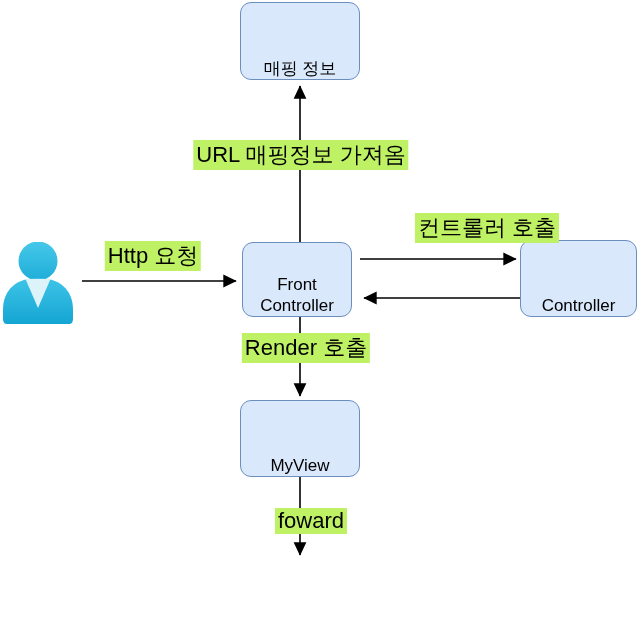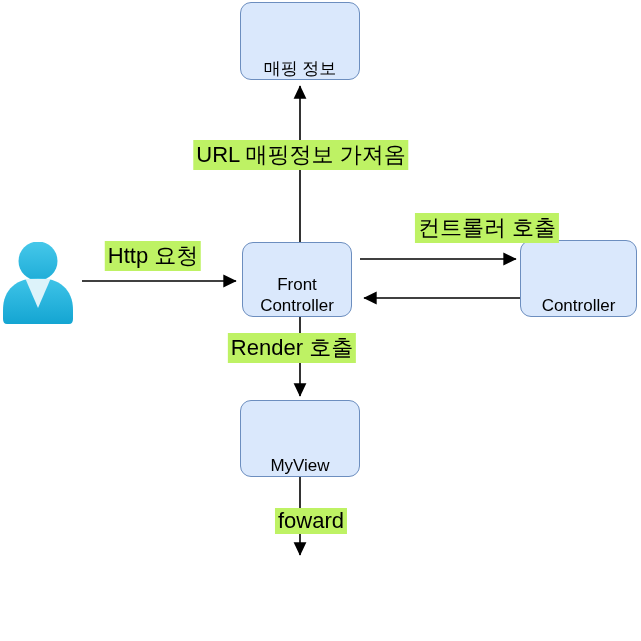--- a/index.html
+++ b/index.html
@@ -36,21 +36,21 @@
   #node-mapping-info   {left:240px; top:2px;   width:120px; height:78px;}
   #node-front-controller{left:242px; top:230px; width:110px; height:75px;margin-top:12px;}
   #node-controller     {left:520px; top:240px; width:117px; height:77px;}
   #node-myview         {left:240px; top:400px; width:120px; height:77px;}
   #node-jsp            {left:240px; top:559px; width:120px; height:79px;}
 
   #label-http-request   {left:153px; top:256px;}
   #label-url-mapping    {left:301px; top:155px;}
   #label-controller-call{left:439px; top:228px;margin-left:48px;}
   #label-myview-return  {left:442px; top:345px;}
-  #label-render-call    {left:292px; top:348px;text-align:right;}
+  #label-render-call    {left:306px; top:348px;text-align:right;}
   #label-forward        {left:311px; top:521px;}
 
   #actor{position:absolute; left:3px; top:242px; width:70px; height:82px;}
 </style>
 </head>
 <body>
 
 <div id="canvas">
 
   <svg id="edges" width="641" height="641" viewBox="0 0 641 641">

